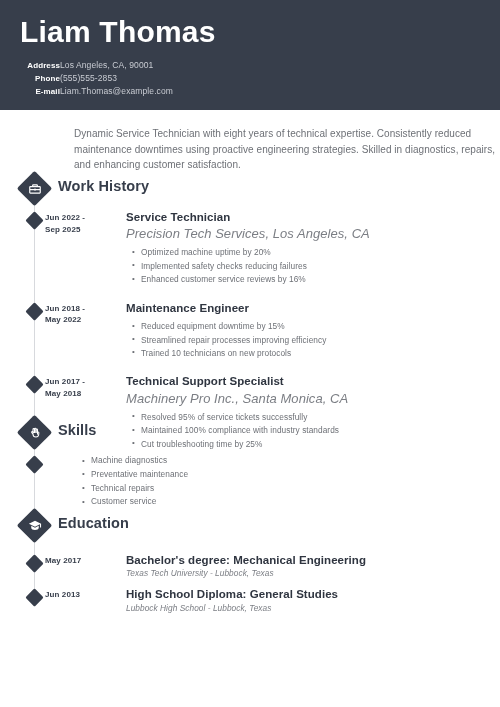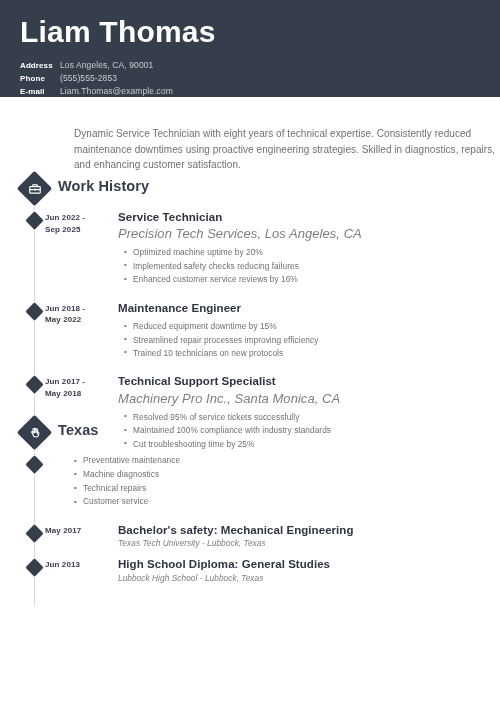--- a/index.html
+++ b/index.html
@@ -19,39 +19,40 @@
     width: 500px;
     height: 707px;
     background: #ffffff;
     position: relative;
     box-sizing: border-box;
   }
 
   
   .header {
     background: #373e4b;
-    height: 97px;
+    height: 110px;
     padding: 0;
     position: relative;
     box-sizing: border-box;
   }
   .name {
     position: absolute;
     left: 20px;
     top: 17px;
     color: #ffffff;
     font-size: 30px;
     font-weight: bold;
     letter-spacing: 0.2px;
     line-height: 1;
   }
   .contact-block {
     position: absolute;
     left: 20px;
     top: 60px;
+    text-align: right;
   }
   .contact-row {
     display: flex;
     align-items: baseline;
     margin-bottom: 2px;
     line-height: 1.25;
   }
   .contact-label {
     color: #ffffff;
     font-size: 8px;
@@ -126,21 +127,21 @@
     top: 4px;
     font-size: 14.5px;
     font-weight: bold;
     color: #373e4b;
     letter-spacing: 0.1px;
   }
 
   
   .entry {
     position: relative;
-    padding-left: 8px;
+    padding-left: 16px;
   }
   .dot {
     position: absolute;
     left: 28px;
     top: 4px;
     width: 13px;
     height: 13px;
     background: #373e4b;
     transform: rotate(45deg);
     border-radius: 1.5px;
@@ -326,43 +327,52 @@
     <div class="sec-header">
       <div class="diamond"></div>
       <div class="diamond-ico">
         <svg width="14" height="14" viewBox="0 0 24 24" fill="none" stroke="#ffffff" stroke-width="1.8" stroke-linejoin="round" stroke-linecap="round">
           <path d="M8.5 12.5V5.8a1.3 1.3 0 0 1 2.6 0v5.2"></path>
           <path d="M11.1 11V5a1.3 1.3 0 0 1 2.6 0v6"></path>
           <path d="M13.7 11.3V6.6a1.3 1.3 0 0 1 2.6 0v7.3"></path>
           <path d="M16.3 10.9c0-1 2.3-1 2.3.6 0 3.6-1.5 7.5-5 7.5-3.2 0-5.1-2.2-5.1-5.2l-2-2.4a1.2 1.2 0 0 1 1.8-1.6l1.3 1.4"></path>
         </svg>
       </div>
-      <div class="sec-title">Texas</div>
+      <div class="sec-title">Skills</div>
     </div>
 
     <div class="entry" style="margin-top:6px;">
       <div class="dot"></div>
       <div class="skills-body">
         <ul class="skills-list">
+          <li>Machine diagnostics</li>
           <li>Preventative maintenance</li>
-          <li>Machine diagnostics</li>
           <li>Technical repairs</li>
           <li>Customer service</li>
         </ul>
       </div>
     </div>
   </div>
 
   <div class="section" style="top:511px;">
+    <div class="sec-header">
+      <div class="diamond"></div>
+      <div class="diamond-ico">
+        <svg width="14" height="14" viewBox="0 0 24 24" fill="#ffffff">
+          <path d="M12 3 1.5 8.2 12 13.4l8.5-4.2v5.4h1.9V8.2L12 3zM5.6 11.6v3.8c0 1.9 3 3.4 6.4 3.4s6.4-1.5 6.4-3.4v-3.8L12 14.8l-6.4-3.2z"></path>
+        </svg>
+      </div>
+      <div class="sec-title">Education</div>
+    </div>
 
     <div class="entry" style="margin-top:12px;">
       <div class="dot"></div>
       <div class="dates">May 2017</div>
       <div class="entry-main">
-        <div class="edu-title">Bachelor's safety: Mechanical Engineering</div>
+        <div class="edu-title">Bachelor's degree: Mechanical Engineering</div>
         <div class="edu-org">Texas Tech University - Lubbock, Texas</div>
       </div>
     </div>
 
     <div class="entry" style="margin-top:9px;">
       <div class="dot"></div>
       <div class="dates">Jun 2013</div>
       <div class="entry-main">
         <div class="edu-title">High School Diploma: General Studies</div>
         <div class="edu-org">Lubbock High School - Lubbock, Texas</div>

